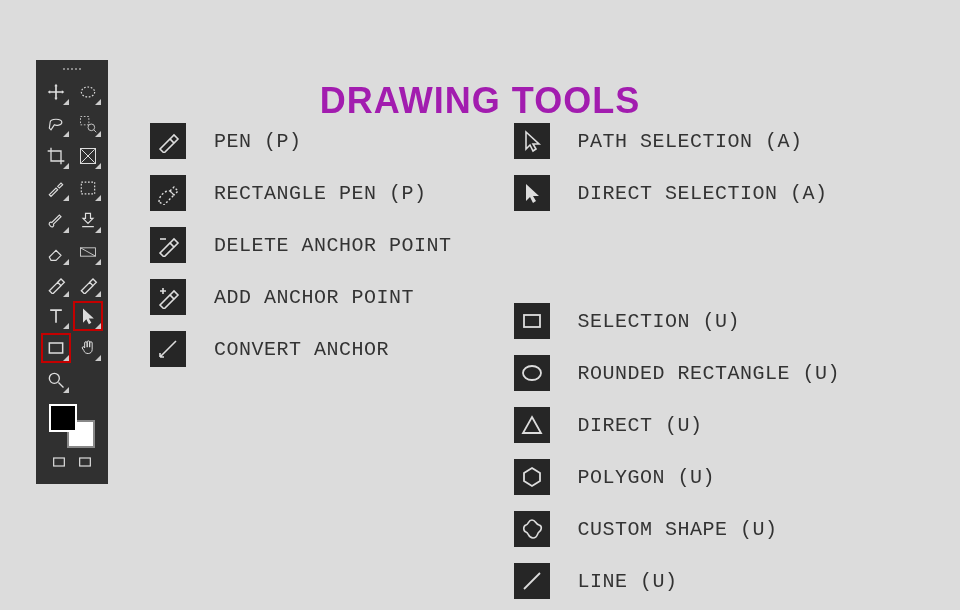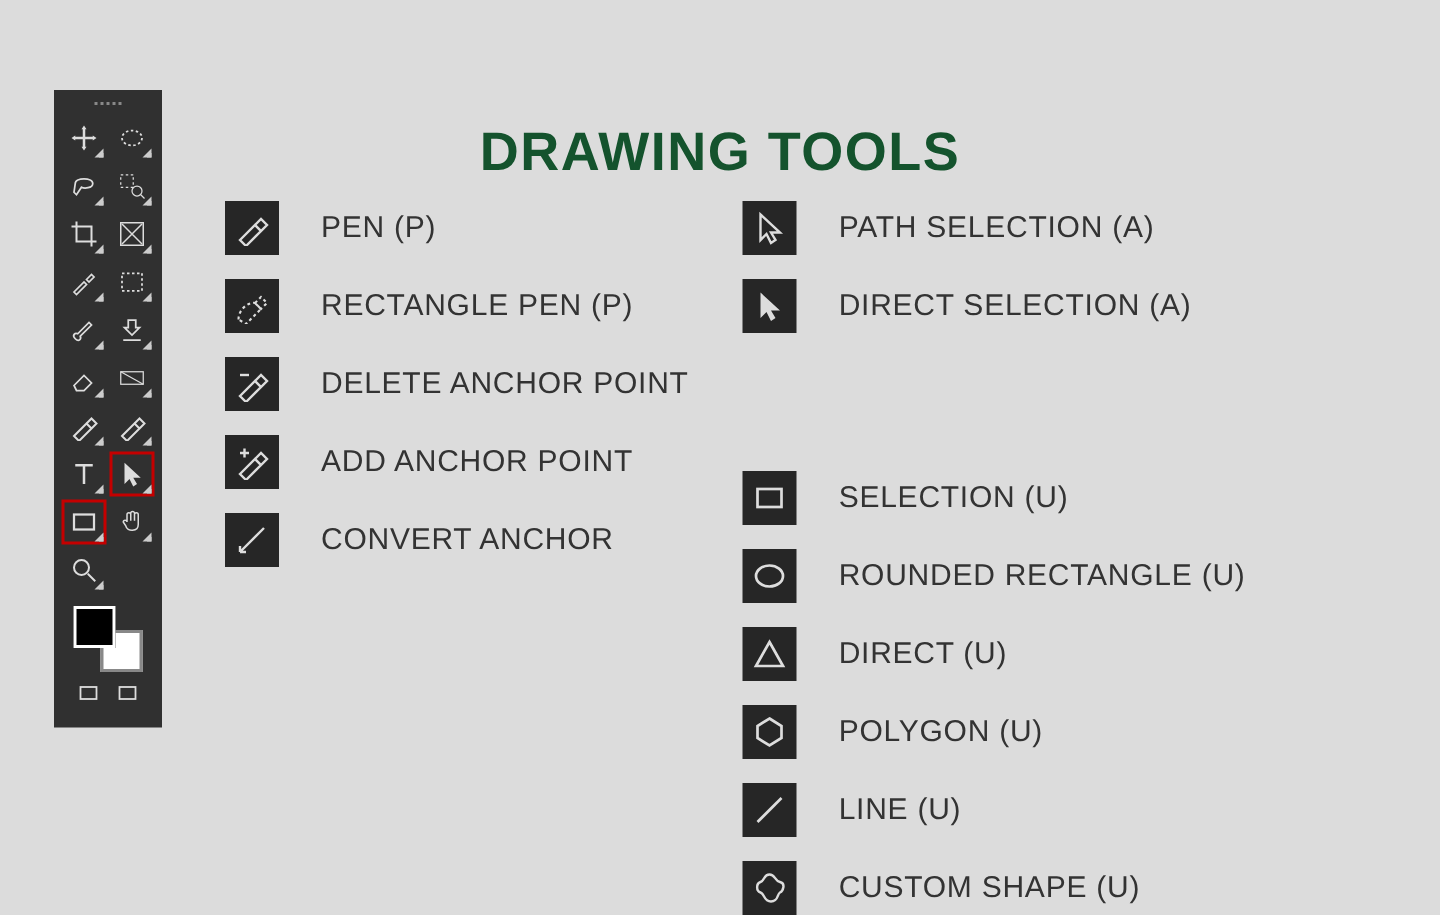--- a/index.html
+++ b/index.html
@@ -15,21 +15,21 @@
   }
   .title {
     position: absolute;
     top: 56px;
     left: 0;
     right: 0;
     text-align: center;
     font-weight: 700;
     font-size: 36px;
     letter-spacing: 1px;
-    color: #14532d;
+    color: #a21caf;
   }
   .toolbar {
     position: absolute;
     top: 60px;
     left: 36px;
     width: 72px;
     background: #303030;
     padding: 8px 6px 10px;
   }
   .toolbar .grip {
@@ -48,25 +48,26 @@
   .mini-row { display:flex; gap:10px; justify-content:center; margin-top:6px; }
   .mini-row svg { width:16px; height:16px; }
   .flyout-marker::after{
     content:""; position:absolute; right:1px; bottom:1px;
     border:3px solid transparent; border-right-color:#ccc; border-bottom-color:#ccc;
     width:0; height:0;
   }
 
   .columns {
     position:absolute;
-    top: 134px;
+    top: 123px;
     left: 150px;
     right: 20px;
     display:flex;
-    gap: 36px;
+    gap: 62px;
+    font-family: Liberation Mono, monospace;
   }
   .col { display:flex; flex-direction:column; gap:16px; }
   .tool-row { display:flex; align-items:center; gap:28px; }
   .tool-icon {
     width:36px; height:36px; background:#262626; display:flex; align-items:center; justify-content:center;
   }
   .tool-icon svg { width:24px; height:24px; }
   .tool-label { font-size:20px; letter-spacing:0.5px; color:#333; }
 
   .col2 { margin-top:0; }
@@ -286,32 +287,32 @@
         <div class="tool-icon">
           <svg viewBox="0 0 24 24">
             <use href="#i-hexagon"></use>
           </svg>
         </div>
         <div class="tool-label">POLYGON (U)</div>
       </div>
       <div class="tool-row">
         <div class="tool-icon">
           <svg viewBox="0 0 24 24">
+            <use href="#i-blob"></use>
+          </svg>
+        </div>
+        <div class="tool-label">CUSTOM SHAPE (U)</div>
+      </div>
+      <div class="tool-row">
+        <div class="tool-icon">
+          <svg viewBox="0 0 24 24">
             <use href="#i-line"></use>
           </svg>
         </div>
         <div class="tool-label">LINE (U)</div>
-      </div>
-      <div class="tool-row">
-        <div class="tool-icon">
-          <svg viewBox="0 0 24 24">
-            <use href="#i-blob"></use>
-          </svg>
-        </div>
-        <div class="tool-label">CUSTOM SHAPE (U)</div>
       </div>
     </div>
 </div>
 
 <svg width="0" height="0" style="position:absolute">
 <defs>
   <g id="i-pen">
         <path d="M4 20 L14 10 L18 14 L8 24 Z M14 10 L18 6 L22 10 L18 14 Z" fill="none" stroke="#ddd" stroke-width="1.6"></path>
       </g>
   <g id="i-freeform-pen">

